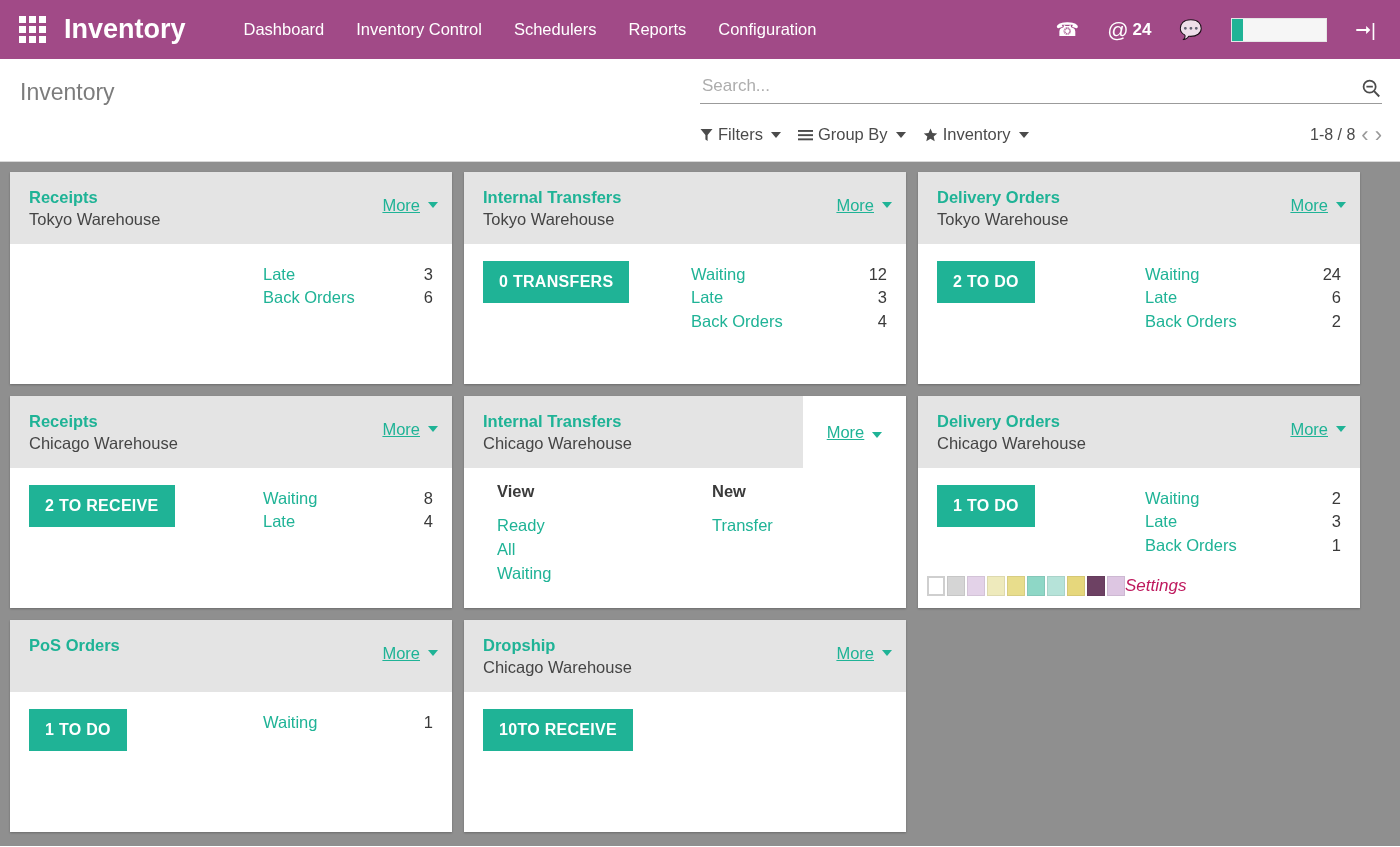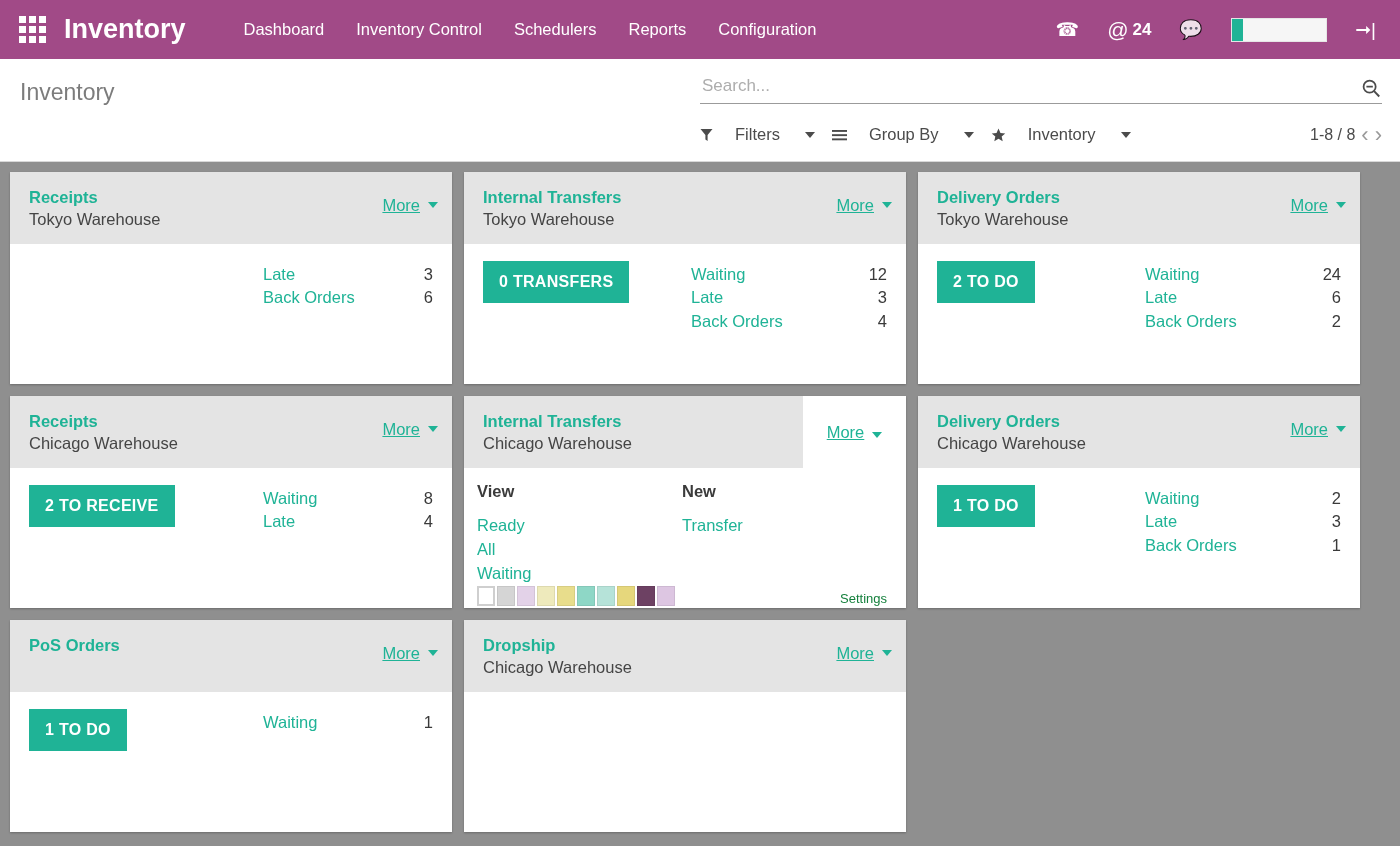--- a/index.html
+++ b/index.html
@@ -136,21 +136,21 @@
   .search-input::placeholder { color: #adadad; }
   .search-icon { width: 22px; height: 22px; color: #4b4b4b; flex: none; }
 
   .facet-row {
     display: flex; align-items: center;
     margin-top: 21px;
     position: relative;
   }
   .facet {
     display: flex; align-items: center;
-    gap: 22px;
+    gap: 5px;
     color: #4b4b4b;
     font-size: 16.5px;
     margin-right: 17px;
     cursor: pointer;
     white-space: nowrap;
   }
   .facet svg { flex: none; }
   .pager {
     position: absolute; right: 0; top: -1px;
     display: flex; align-items: center; gap: 6px;
@@ -260,23 +260,23 @@
     width: 103px;
     justify-content: center;
     align-items: center;
     padding-top: 0;
     z-index: 3;
   }
   .dropdown {
     position: absolute;
     left: 0; top: 72px; right: 0; bottom: 0;
     background: #ffffff;
-    padding: 14px 19px 12px 13px;
-    display: flex;
-    flex-direction: column;
+    padding: 14px 19px 12px 33px;
+    display: flex;
+    flex-direction: row;
     z-index: 2;
   }
   .dd-cols { display: flex; }
   .dd-col { width: 215px; }
   .dd-heading {
     font-size: 16.5px;
     font-weight: bold;
     color: #3b3b3b;
     margin-bottom: 13px;
   }
@@ -294,23 +294,24 @@
     justify-content: space-between;
   }
   .swatches { display: flex; gap: 2px; }
   .swatch {
     width: 18px; height: 20px;
     cursor: pointer;
     border: 1px solid rgba(0,0,0,0.07);
   }
   .swatch.selected { border: 2px solid #cfcfcf; background: #ffffff; }
   .settings-link {
-    color: #15803d;
-    font-size: 13px;
-    cursor: pointer;
+    color: #be185d;
+    font-size: 17px;
+    cursor: pointer;
+    font-style: italic;
   }
 </style>
 </head>
 <body>
 
 <div class="navbar">
   <div class="apps-btn">
     <span class="apps-grid">
       <i></i>
         <i></i>
@@ -614,15 +615,18 @@
     <div class="card-head">
       <div>
         <div class="card-title">Dropship</div>
         <div class="card-subtitle">Chicago Warehouse</div>
       </div>
       <div class="more-btn">
         <span>More</span>
         <span class="caret-down"></span>
       </div>
     </div>
+    <div class="card-body">
+      <button class="primary-btn">10TO RECEIVE</button>
+    </div>
   </div>
 
 </div>
 
 </body></html>

